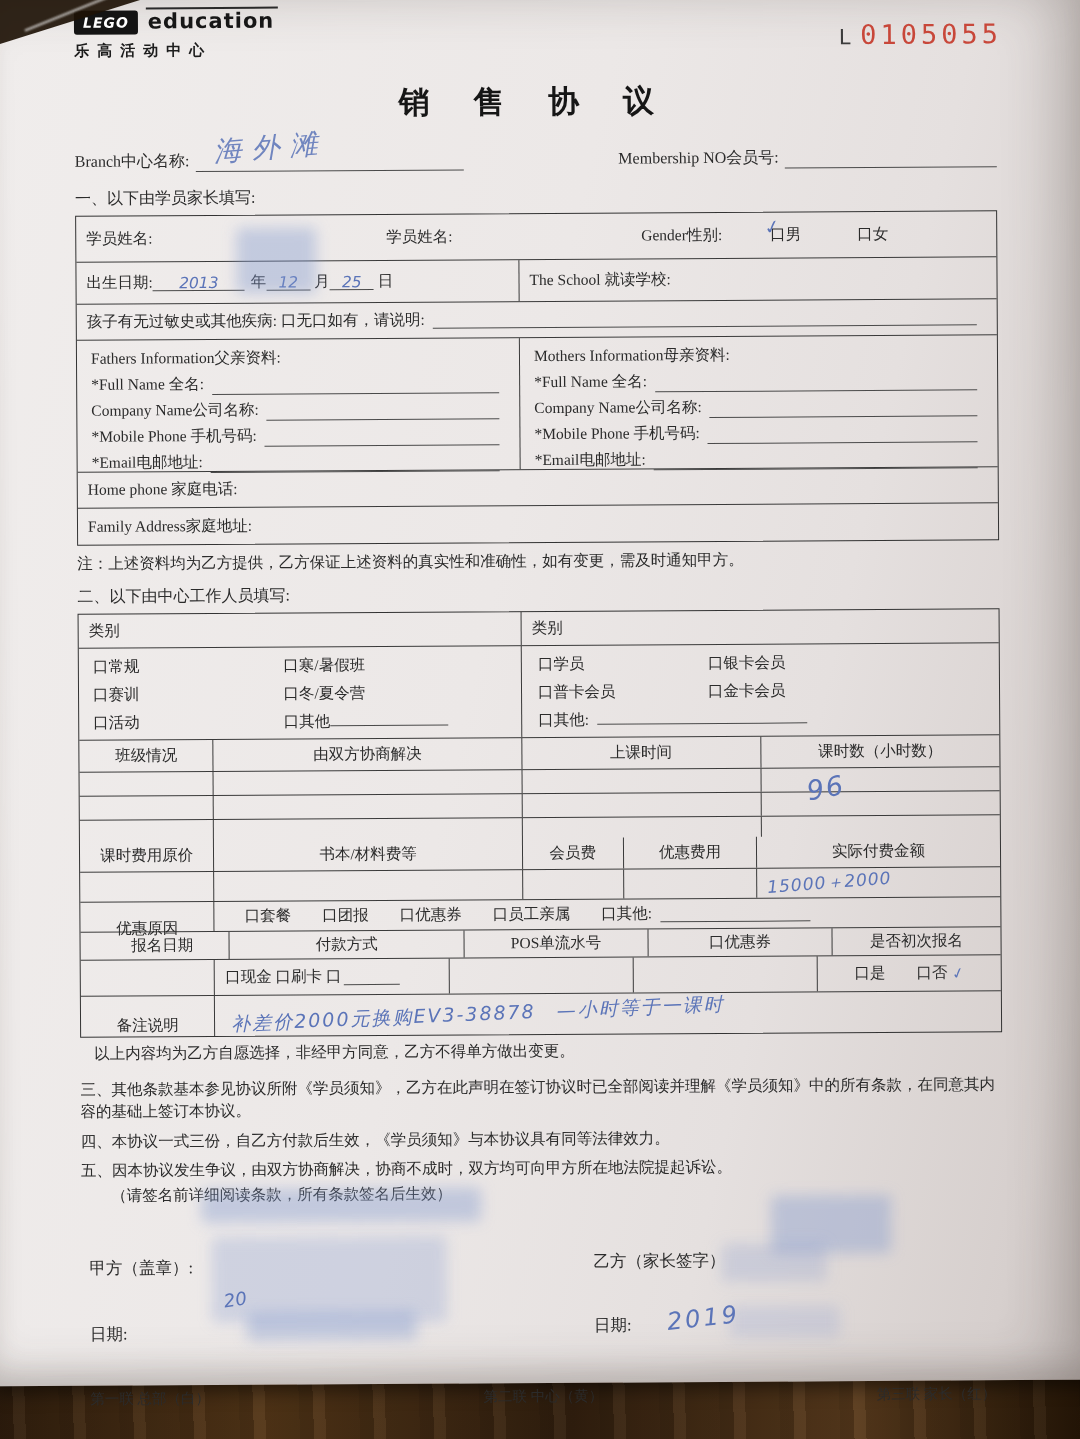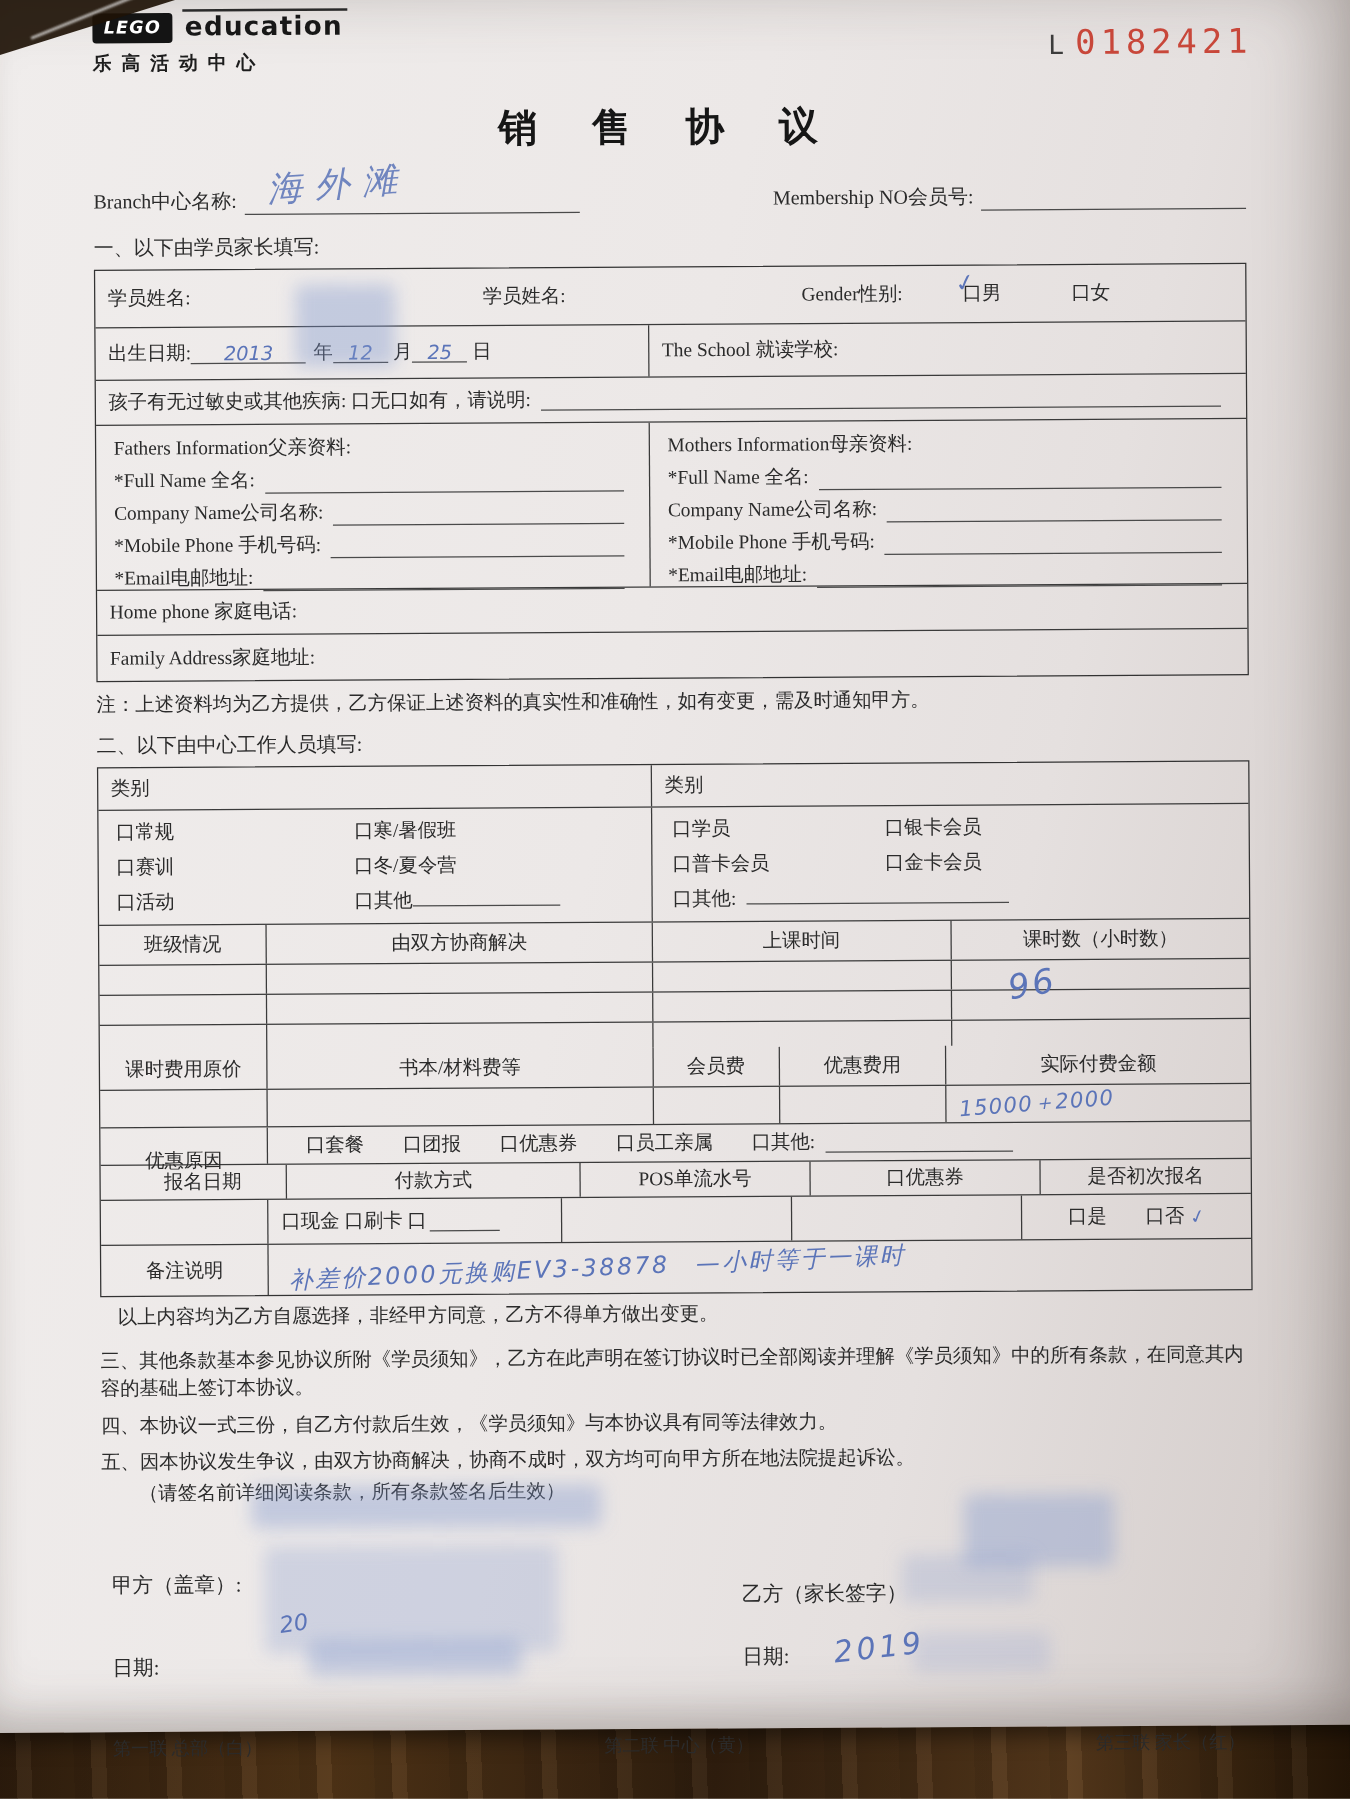--- a/index.html
+++ b/index.html
@@ -91,21 +91,21 @@
 <div class="paper">
   <div class="content">
 
     <div class="header">
       <div class="logo-row">
         <span class="lego-badge">LEGO</span>
         <span class="edu">education</span>
       </div>
       <div class="logo-cn">乐高活动中心</div>
       <div class="serial">
-        <span class="pfx">L</span><span class="num">0182421</span>
+        <span class="pfx">L</span><span class="num">0105055</span>
       </div>
     </div>
 
     <div class="title">销 售 协 议</div>
 
     <div class="branch-line">
       <span>Branch中心名称:</span>
       <span class="branch-val u">
         <span class="hw">海外滩</span>
       </span>
@@ -350,21 +350,21 @@
         </div>
         <div class="cell bl" style="width:20%;"></div>
         <div class="cell bl" style="width:20%;"></div>
         <div class="cell ctr bl" style="flex:1;">
           <span>口是　　口否</span>
           <span class="tick hw">✓</span>
         </div>
       </div>
 
       <div class="t-row" style="height:40px;">
-        <div class="cell ctr" style="width:14.5%;">
+        <div class="cell ctr" style="width:14.5%;align-items:flex-end;">
             <span>备注说明</span>
           </div>
         <div class="cell bl" style="flex:1; overflow:visible;">
           <span class="hw hw-remark">补差价2000元换购EV3-38878　—小时等于一课时</span>
         </div>
       </div>
     </div>
 
     <div class="footnote">以上内容均为乙方自愿选择，非经甲方同意，乙方不得单方做出变更。</div>
 
@@ -378,21 +378,21 @@
     <div class="sign">
       <div class="blob" style="left:120px; top:-24px; width:280px; height:34px;"></div>
       <div class="blob" style="left:130px; top:24px; width:235px; height:86px; background:rgba(130,150,205,.28);"></div>
       <div class="blob" style="left:690px; top:-14px; width:120px; height:58px;"></div>
       <div class="blob" style="left:640px; top:34px; width:105px; height:38px; background:rgba(130,150,205,.25);"></div>
       <div class="blob" style="left:165px; top:100px; width:170px; height:28px;"></div>
       <div class="blob" style="left:648px; top:96px; width:110px; height:32px; background:rgba(130,150,205,.22);"></div>
 
       <span class="lbl" style="left:8px; top:44px;">甲方（盖章）:</span>
       <span class="lbl hw" style="left:142px; top:76px; font-size:18px; transform:rotate(-8deg);">20</span>
-      <span class="lbl" style="left:512px; top:54px;">乙方（家长签字）</span>
+      <span class="lbl" style="left:512px; top:40px;">乙方（家长签字）</span>
       <span class="lbl" style="left:8px; top:110px;">日期:</span>
       <span class="lbl" style="left:512px; top:104px;">日期:</span>
       <span class="lbl hw" style="left:585px; top:94px; font-size:24px; transform:rotate(-6deg); letter-spacing:3px;">2019</span>
     </div>
 
     <div class="copies">
       <span>第一联  总部（白）</span>
       <span>第二联  中心（黄）</span>
       <span>第三联  家长（红）</span>
     </div>

